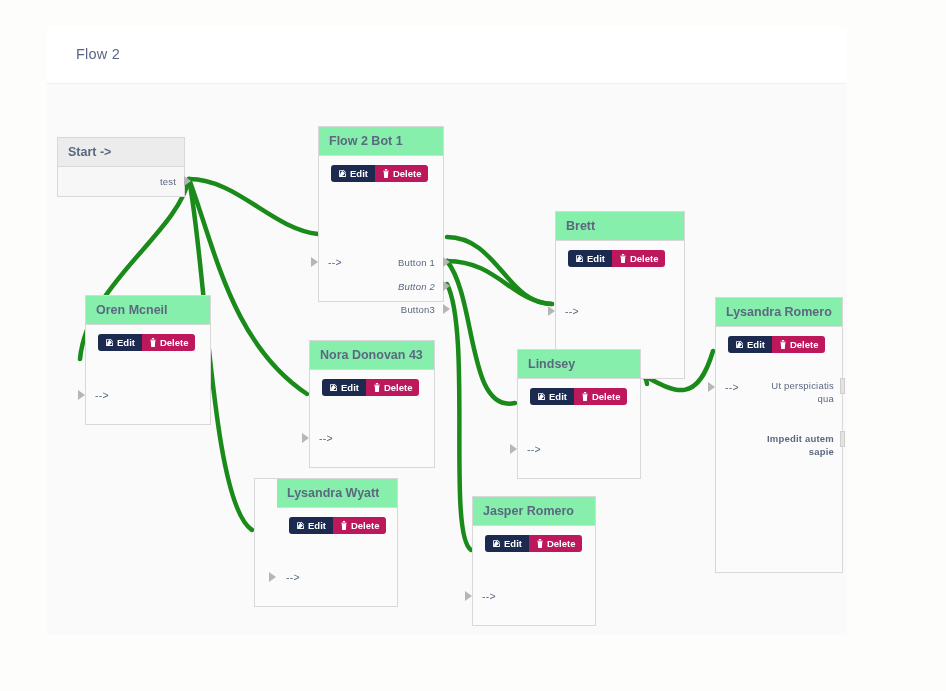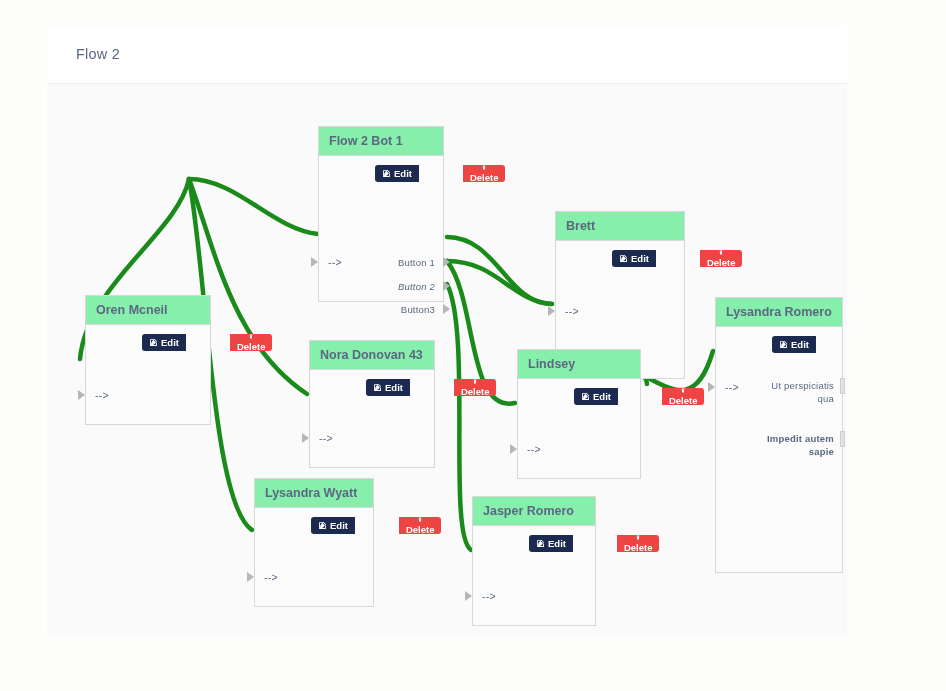--- a/index.html
+++ b/index.html
@@ -101,30 +101,28 @@
     gap: 3px;
     font-size: 9.5px;
     font-weight: bold;
     color: #ffffff;
     padding: 0 7px;
     height: 17px;
     box-sizing: border-box;
     border: none;
     cursor: pointer;
     line-height: 1;
-    margin-left: 44px;
   }
   .btn-edit {
     background: #1b2a4e;
     border-radius: 3px 0 0 3px;
   }
   .btn-delete {
-    background: #ef4444;
+    background: #be185d;
     border-radius: 0 3px 3px 0;
-    flex-direction: column;
   }
   .btn svg { display: block; }
   .port-in {
     position: absolute;
     font-size: 10.5px;
     color: #5b6880;
     letter-spacing: 0.3px;
     white-space: nowrap;
   }
   .port-out {
@@ -190,20 +188,29 @@
 
           <path d="M400,177 C430,215 420,330 468,319"></path>
 
           <path d="M400,200 C425,250 400,450 424,466"></path>
 
           <path d="M560,250 C580,275 600,290 600,300"></path>
           <path d="M594,290 C630,310 650,320 666,267"></path>
         </g>
       </svg>
 
+      <div class="node start-node" style="left:10px; top:53px; width:128px; height:60px;">
+        <div class="node-header">
+          <span class="node-title">Start -&gt;</span>
+        </div>
+        <div class="node-body">
+          <div class="port-out" style="top:8px;">test</div>
+          <div class="port-nub-in" style="right:-7px; top:9px;"></div>
+        </div>
+      </div>
 
       <div class="node" style="left:271px; top:42px; width:126px; height:176px;">
         <div class="node-header">
           <span class="node-title">Flow 2 Bot 1</span>
         </div>
         <div class="node-body">
           <div class="btn-row">
             <button class="btn btn-edit">
               <svg width="9" height="9" viewBox="0 0 16 16">
                   <path fill="#fff" d="M2 2h7v1.6H3.6v8.8h8.8V8H14v6H2z"></path>
@@ -275,21 +282,21 @@
                   <path fill="#fff" d="M1 3h10v1.5H1zM4 0h4v2H4zM2 5h8l-.7 11H2.7z"></path>
                 </svg>
               <span>Delete</span>
             </button>
           </div>
           <div class="port-in" style="left:9px; top:62px;">--&gt;</div>
           <div class="port-nub-in" style="left:-8px; top:63px;"></div>
         </div>
       </div>
 
-      <div class="node" style="left:207px; top:394px; width:120px; height:129px;">
+      <div class="node" style="left:207px; top:394px; width:144px; height:129px;padding-left:22px;">
         <div class="node-header">
           <span class="node-title">Lysandra Wyatt</span>
         </div>
         <div class="node-body">
           <div class="btn-row">
             <button class="btn btn-edit">
               <svg width="9" height="9" viewBox="0 0 16 16">
                   <path fill="#fff" d="M2 2h7v1.6H3.6v8.8h8.8V8H14v6H2z"></path>
                   <path fill="#fff" d="M9.6 1.2 14.4 6l-1.1 1.1L8.5 2.3z"></path>
                   <path fill="#fff" d="M7.6 3.2 12.4 8l-4.1 4.1-4.8.7.7-4.8z"></path>

